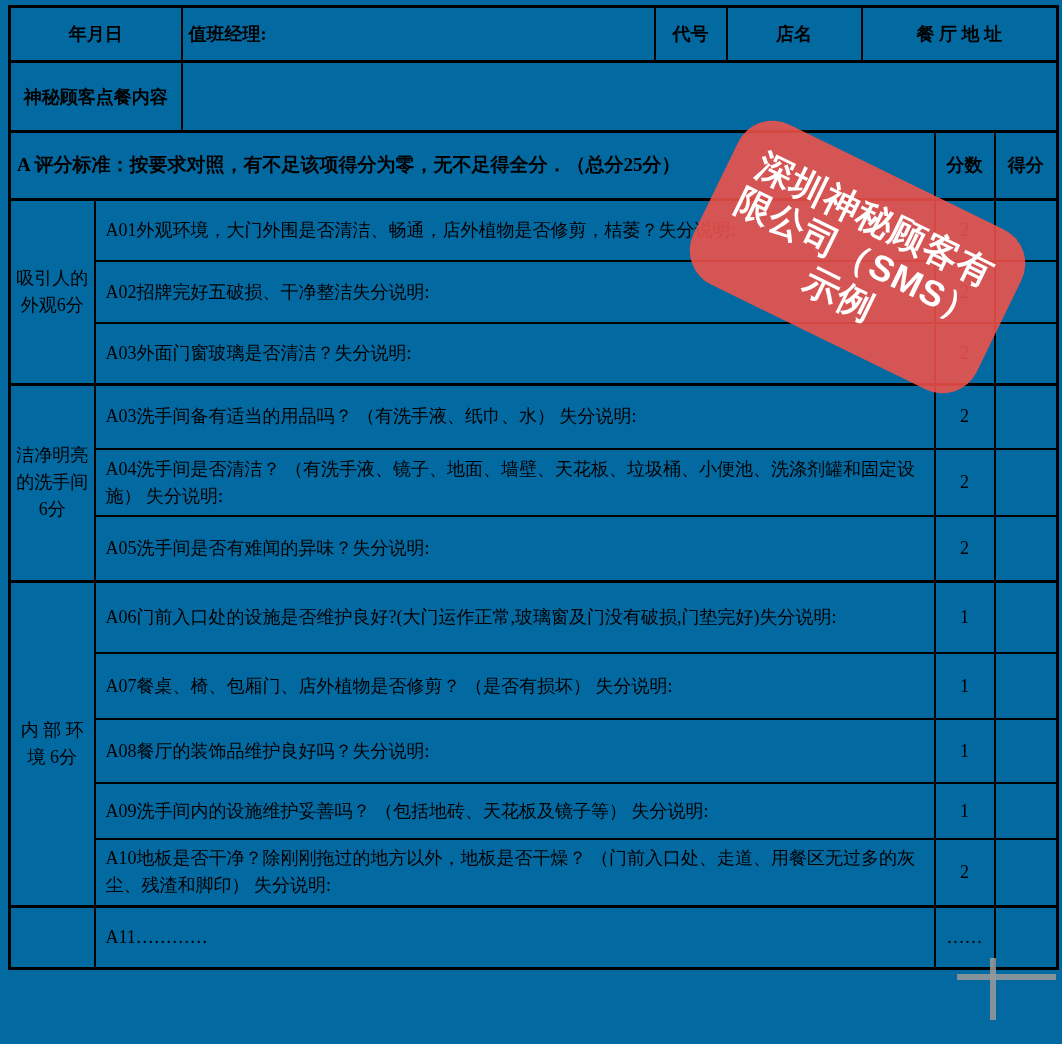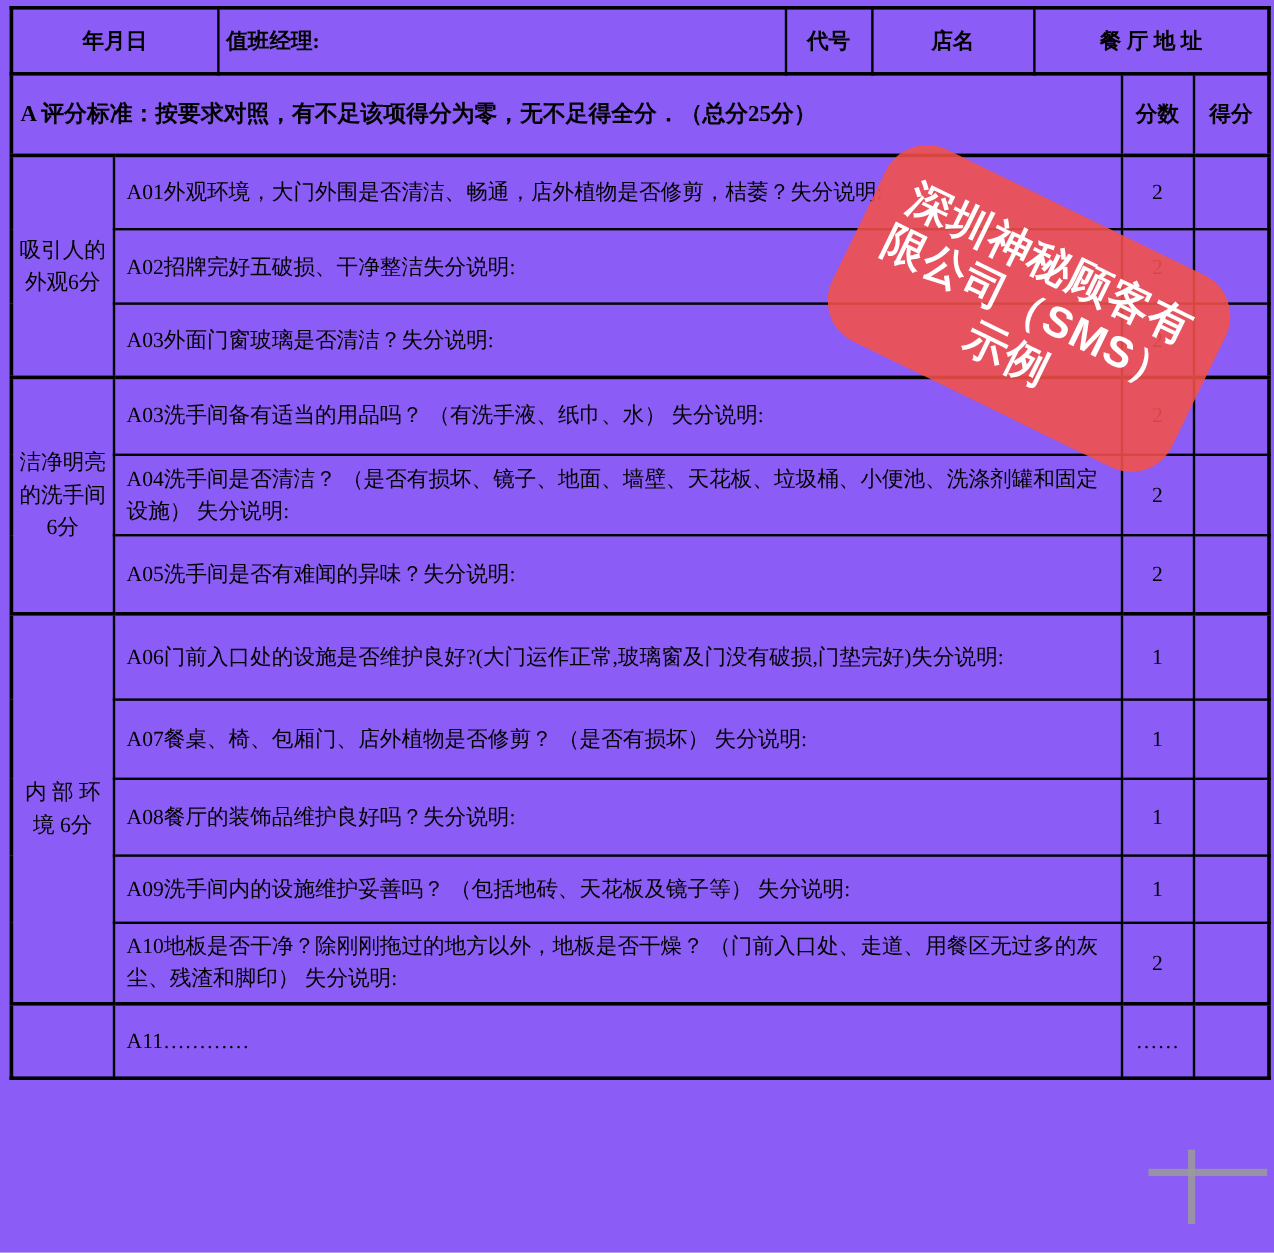--- a/index.html
+++ b/index.html
@@ -1,17 +1,17 @@
 <!DOCTYPE html>
 <html><head>
 <meta charset="utf-8">
 <style>
   html,body{margin:0;padding:0;background:#fff;}
   body{width:1062px;height:1044px;font-family:"Liberation Serif","DejaVu Serif",serif;color:#000;}
-  .sheet{position:relative;width:1062px;height:1044px;background:#8b5cf6;overflow:hidden;}
+  .sheet{position:relative;width:1062px;height:1044px;background:#0369a1;overflow:hidden;}
   .tblwrap{position:absolute;left:8px;top:5px;width:1048px;}
   table{border-collapse:collapse;table-layout:fixed;width:1048px;}
   td{border:2px solid #000;padding:2px 6px;font-size:18px;vertical-align:middle;overflow:hidden;word-break:break-all;}
   .t1{border:3px solid #000;}
   .t2{border:3px solid #000;border-top:none;}
   .t2 tr.r0 td{border-top:none;}
   tr.thick td{border-top:3px solid #000;}
   .c{text-align:center;}
   .b{font-weight:bold;}
   .sec{text-align:center;padding:12px 3px;line-height:1.5;}
@@ -46,20 +46,24 @@
           <col style="width:196px">
         </colgroup>
       <tbody>
           <tr style="height:55px">
         <td class="c b">年月日</td>
         <td class="b">值班经理:</td>
         <td class="c b">代号</td>
         <td class="c b">店名</td>
         <td class="c b">餐 厅 地 址</td>
       </tr>
+      <tr style="height:70px" class="thick">
+        <td class="c b">神秘顾客点餐内容</td>
+        <td colspan="4"></td>
+      </tr>
     </tbody>
       </table>
 
     <table class="t2">
       <colgroup>
           <col style="width:85px">
           <col style="width:840px">
           <col style="width:60px">
           <col style="width:63px">
         </colgroup>
@@ -88,21 +92,21 @@
         <td></td>
       </tr>
 
       <tr class="thick" style="height:65px">
         <td class="sec" rowspan="3">洁净明亮的洗手间6分</td>
         <td class="q">A03洗手间备有适当的用品吗？ （有洗手液、纸巾、水） 失分说明:</td>
         <td class="score">2</td>
         <td></td>
       </tr>
       <tr style="height:67px">
-        <td class="q">A04洗手间是否清洁？ （是否有损坏、镜子、地面、墙壁、天花板、垃圾桶、小便池、洗涤剂罐和固定设施） 失分说明:</td>
+        <td class="q">A04洗手间是否清洁？ （有洗手液、镜子、地面、墙壁、天花板、垃圾桶、小便池、洗涤剂罐和固定设施） 失分说明:</td>
         <td class="score">2</td>
         <td></td>
       </tr>
       <tr style="height:65px">
         <td class="q">A05洗手间是否有难闻的异味？失分说明:</td>
         <td class="score">2</td>
         <td></td>
       </tr>
 
       <tr class="thick" style="height:72px">

